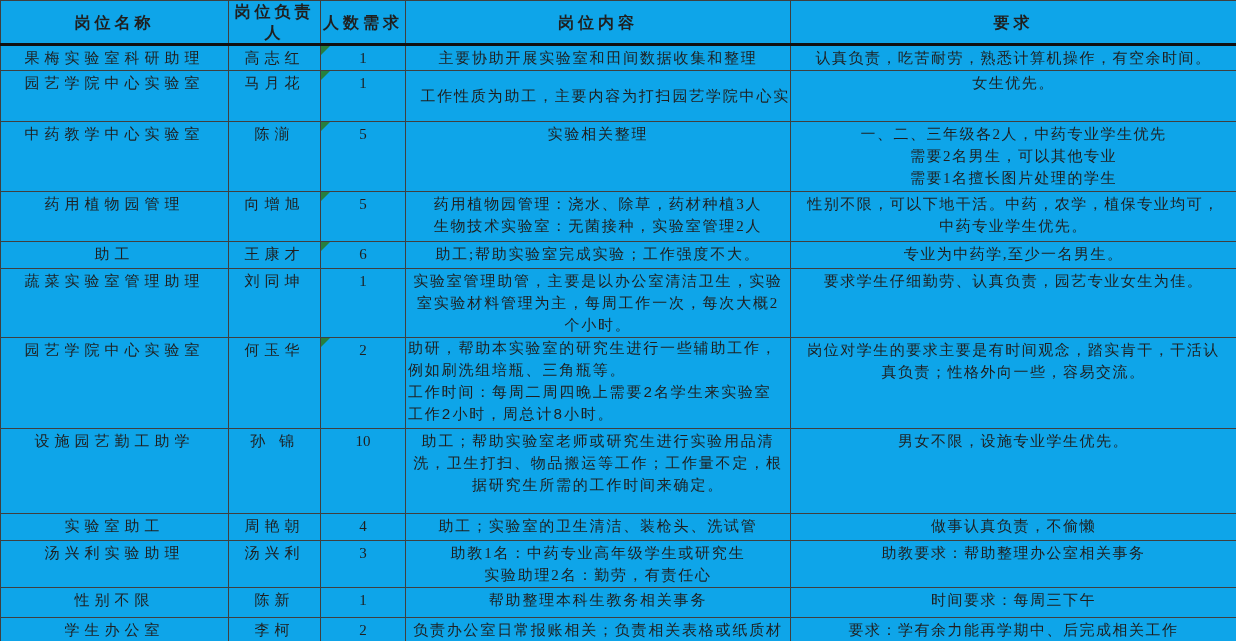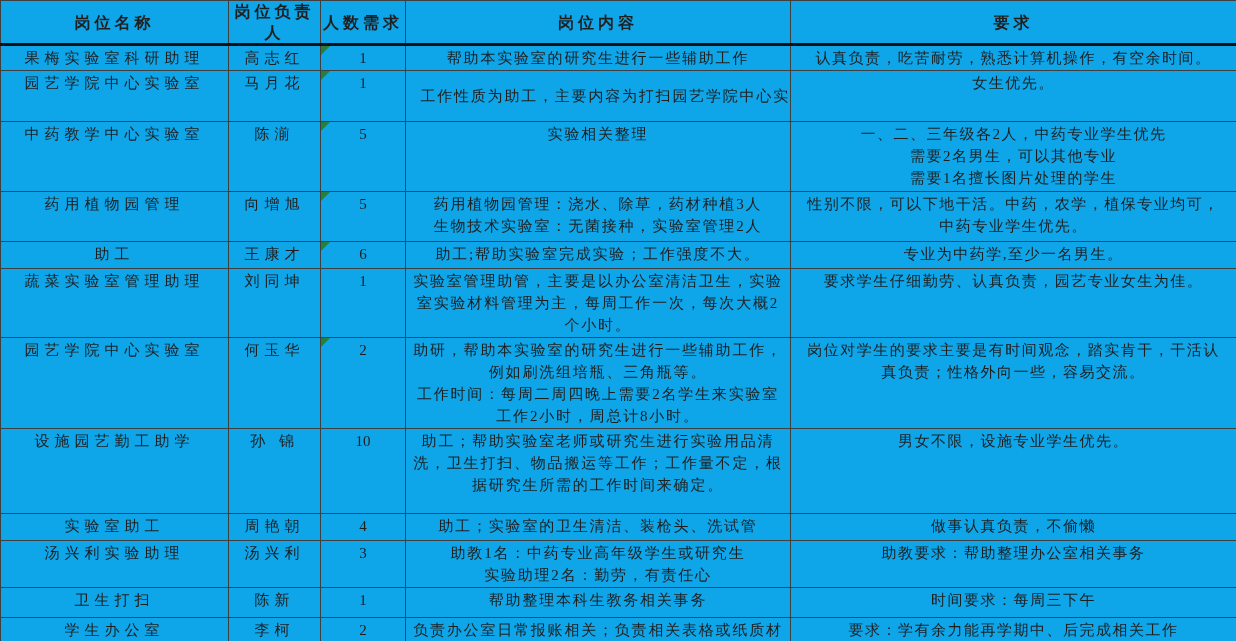--- a/index.html
+++ b/index.html
@@ -35,21 +35,21 @@
   tr.r4{height:27px}tr.r5{height:69px}tr.r6{height:88px}tr.r7{height:85px}
   tr.r8{height:27px}tr.r9{height:43px}tr.r10{height:30px}tr.r11{height:45px}
   tr.r12{height:48px}
   
   td.name,td.mgr{letter-spacing:5px;}
   td.num{letter-spacing:0;position:relative;}
   td.content{letter-spacing:1.8px;}
   td.req{letter-spacing:1.5px;margin-left:40px;}
   
   td.clip-left{text-align:right;white-space:nowrap;padding:14px 0;}
-  td.align-left{text-align:center;}
+  td.align-left{text-align:left;font-family:Liberation Mono, monospace;}
   
   .flag{
     position:absolute;top:0;left:0;width:0;height:0;
     border-top:9px solid #277f3e;border-right:9px solid transparent;
   }
 </style>
 </head>
 <body>
 
 <div id="screen">
@@ -68,21 +68,21 @@
       <th>人数需求</th>
       <th>岗位内容</th>
       <th>要求</th>
     </tr>
   </thead>
   <tbody>
     <tr class="r0">
       <td class="name">果梅实验室科研助理</td>
       <td class="mgr">高志红</td>
       <td class="num"><span class="flag"></span><span>1</span></td>
-      <td class="content">帮助本实验室的研究生进行一些辅助工作</td>
+      <td class="content">主要协助开展实验室和田间数据收集和整理</td>
       <td class="req">认真负责，吃苦耐劳，熟悉计算机操作，有空余时间。</td>
     </tr>
     <tr class="r1">
       <td class="name">园艺学院中心实验室</td>
       <td class="mgr">马月花</td>
       <td class="num"><span class="flag"></span><span>1</span></td>
       <td class="content clip-left">工作性质为助工，主要内容为打扫园艺学院中心实</td>
       <td class="req">女生优先。</td>
     </tr>
     <tr class="r2">
@@ -148,21 +148,21 @@
     </tr>
     <tr class="r9">
       <td class="name">汤兴利实验助理</td>
       <td class="mgr">汤兴利</td>
       <td class="num"><span>3</span></td>
       <td class="content">助教1名：中药专业高年级学生或研究生
 实验助理2名：勤劳，有责任心</td>
       <td class="req">助教要求：帮助整理办公室相关事务</td>
     </tr>
     <tr class="r10">
-      <td class="name">卫生打扫</td>
+      <td class="name">性别不限</td>
       <td class="mgr">陈新</td>
       <td class="num"><span>1</span></td>
       <td class="content">帮助整理本科生教务相关事务</td>
       <td class="req">时间要求：每周三下午</td>
     </tr>
     <tr class="r12">
       <td class="name">学生办公室</td>
       <td class="mgr">李柯</td>
       <td class="num"><span>2</span></td>
       <td class="content">负责办公室日常报账相关；负责相关表格或纸质材

